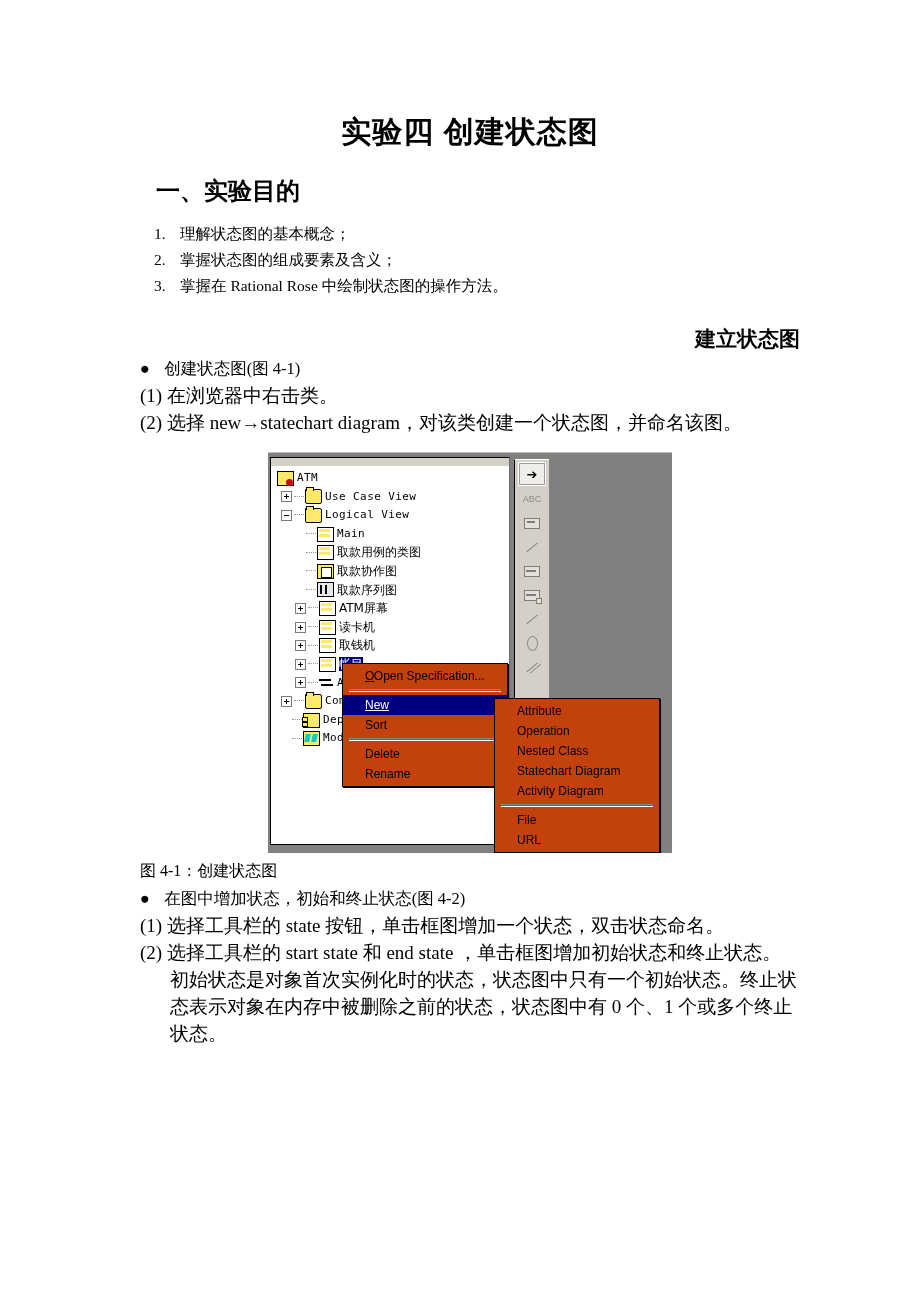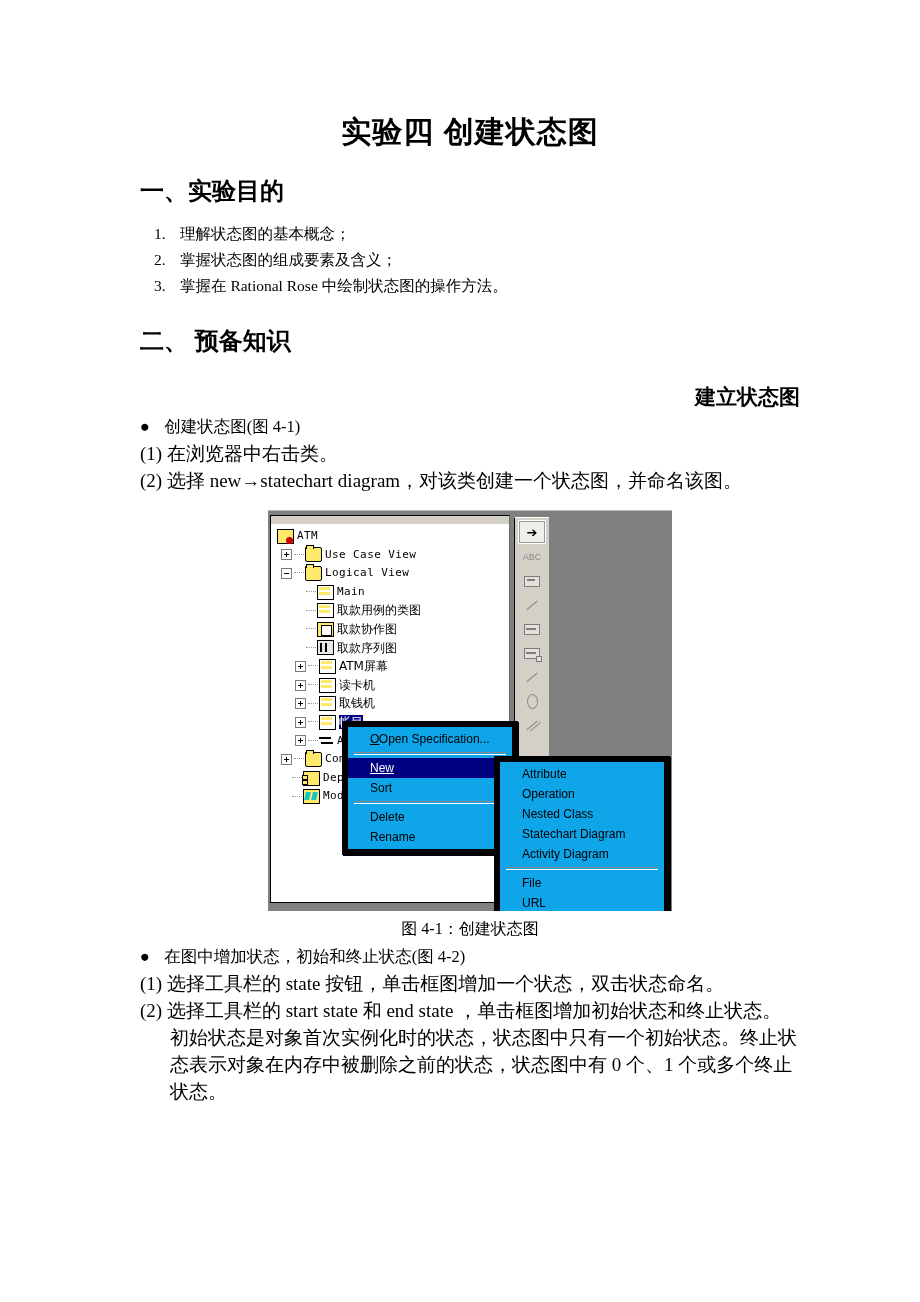--- a/index.html
+++ b/index.html
@@ -27,21 +27,21 @@
     font-size:30px;
     font-weight:bold;
     letter-spacing:1px;
     margin:0;
     padding-top:112px;
     font-family:"Liberation Sans","DejaVu Sans",sans-serif;
   }
   .sec-head{
     font-size:24px;
     font-weight:bold;
-    margin:22px 0 0 0;
+    margin:22px 0 0 16px;
     font-family:"Liberation Sans","DejaVu Sans",sans-serif;
   }
   .sec-head.h2b{ margin-top:26px; }
   .sub-head{
     text-align:right;
     font-size:21px;
     font-weight:bold;
     margin:26px 0 0 0;
     font-family:"Liberation Sans","DejaVu Sans",sans-serif;
   }
@@ -82,21 +82,20 @@
     line-height:27px;
     margin:0;
     padding-left:30px;
     text-indent:-30px;
   }
   .step.cont{
     text-indent:0;
     padding-left:30px;
   }
   .caption{
-    text-align:center;
     font-size:16px;
     line-height:24px;
     margin:6px 0 2px 0;
   }
 
   
   .shot{
     position:relative;
     width:404px;
     height:400px;
@@ -221,22 +220,22 @@
   .canvas{
     position:absolute;
     left:282px; top:4px;
     width:122px; height:258px;
     background:#808080;
   }
 
   
   .ctx{
     position:absolute;
-    background:#0ea5e9;
-    border:6px solid #000000;
+    background:#c2410c;
+    border:1px solid #000000;
     box-shadow:1px 1px 0 #000;
     font-family:"Liberation Sans","DejaVu Sans",sans-serif;
     font-size:12px;
     color:#000;
     padding:2px 0;
   }
   .ctx.main{ left:74px; top:210px; width:164px; }
   .ctx.sub{ left:226px; top:245px; width:164px; }
   .ctx .mi{
     height:20px;line-height:20px;
@@ -274,21 +273,20 @@
       <li>
         <span class="num">2.</span>
         <span>掌握状态图的组成要素及含义；</span>
       </li>
       <li>
         <span class="num">3.</span>
         <span>掌握在 Rational Rose 中绘制状态图的操作方法。</span>
       </li>
     </ul>
 
-    <h2 class="sec-head h2b">二、 预备知识</h2>
 
     <h3 class="sub-head">建立状态图</h3>
 
 
     <p class="bullet-line">
       <span class="dot">●</span>&nbsp;&nbsp;<span>创建状态图(图 4-1)</span>
     </p>
     <p class="step">(1) 在浏览器中右击类。</p>
     <p class="step">(2) 选择 new→statechart diagram，对该类创建一个状态图，并命名该图。</p>
 

